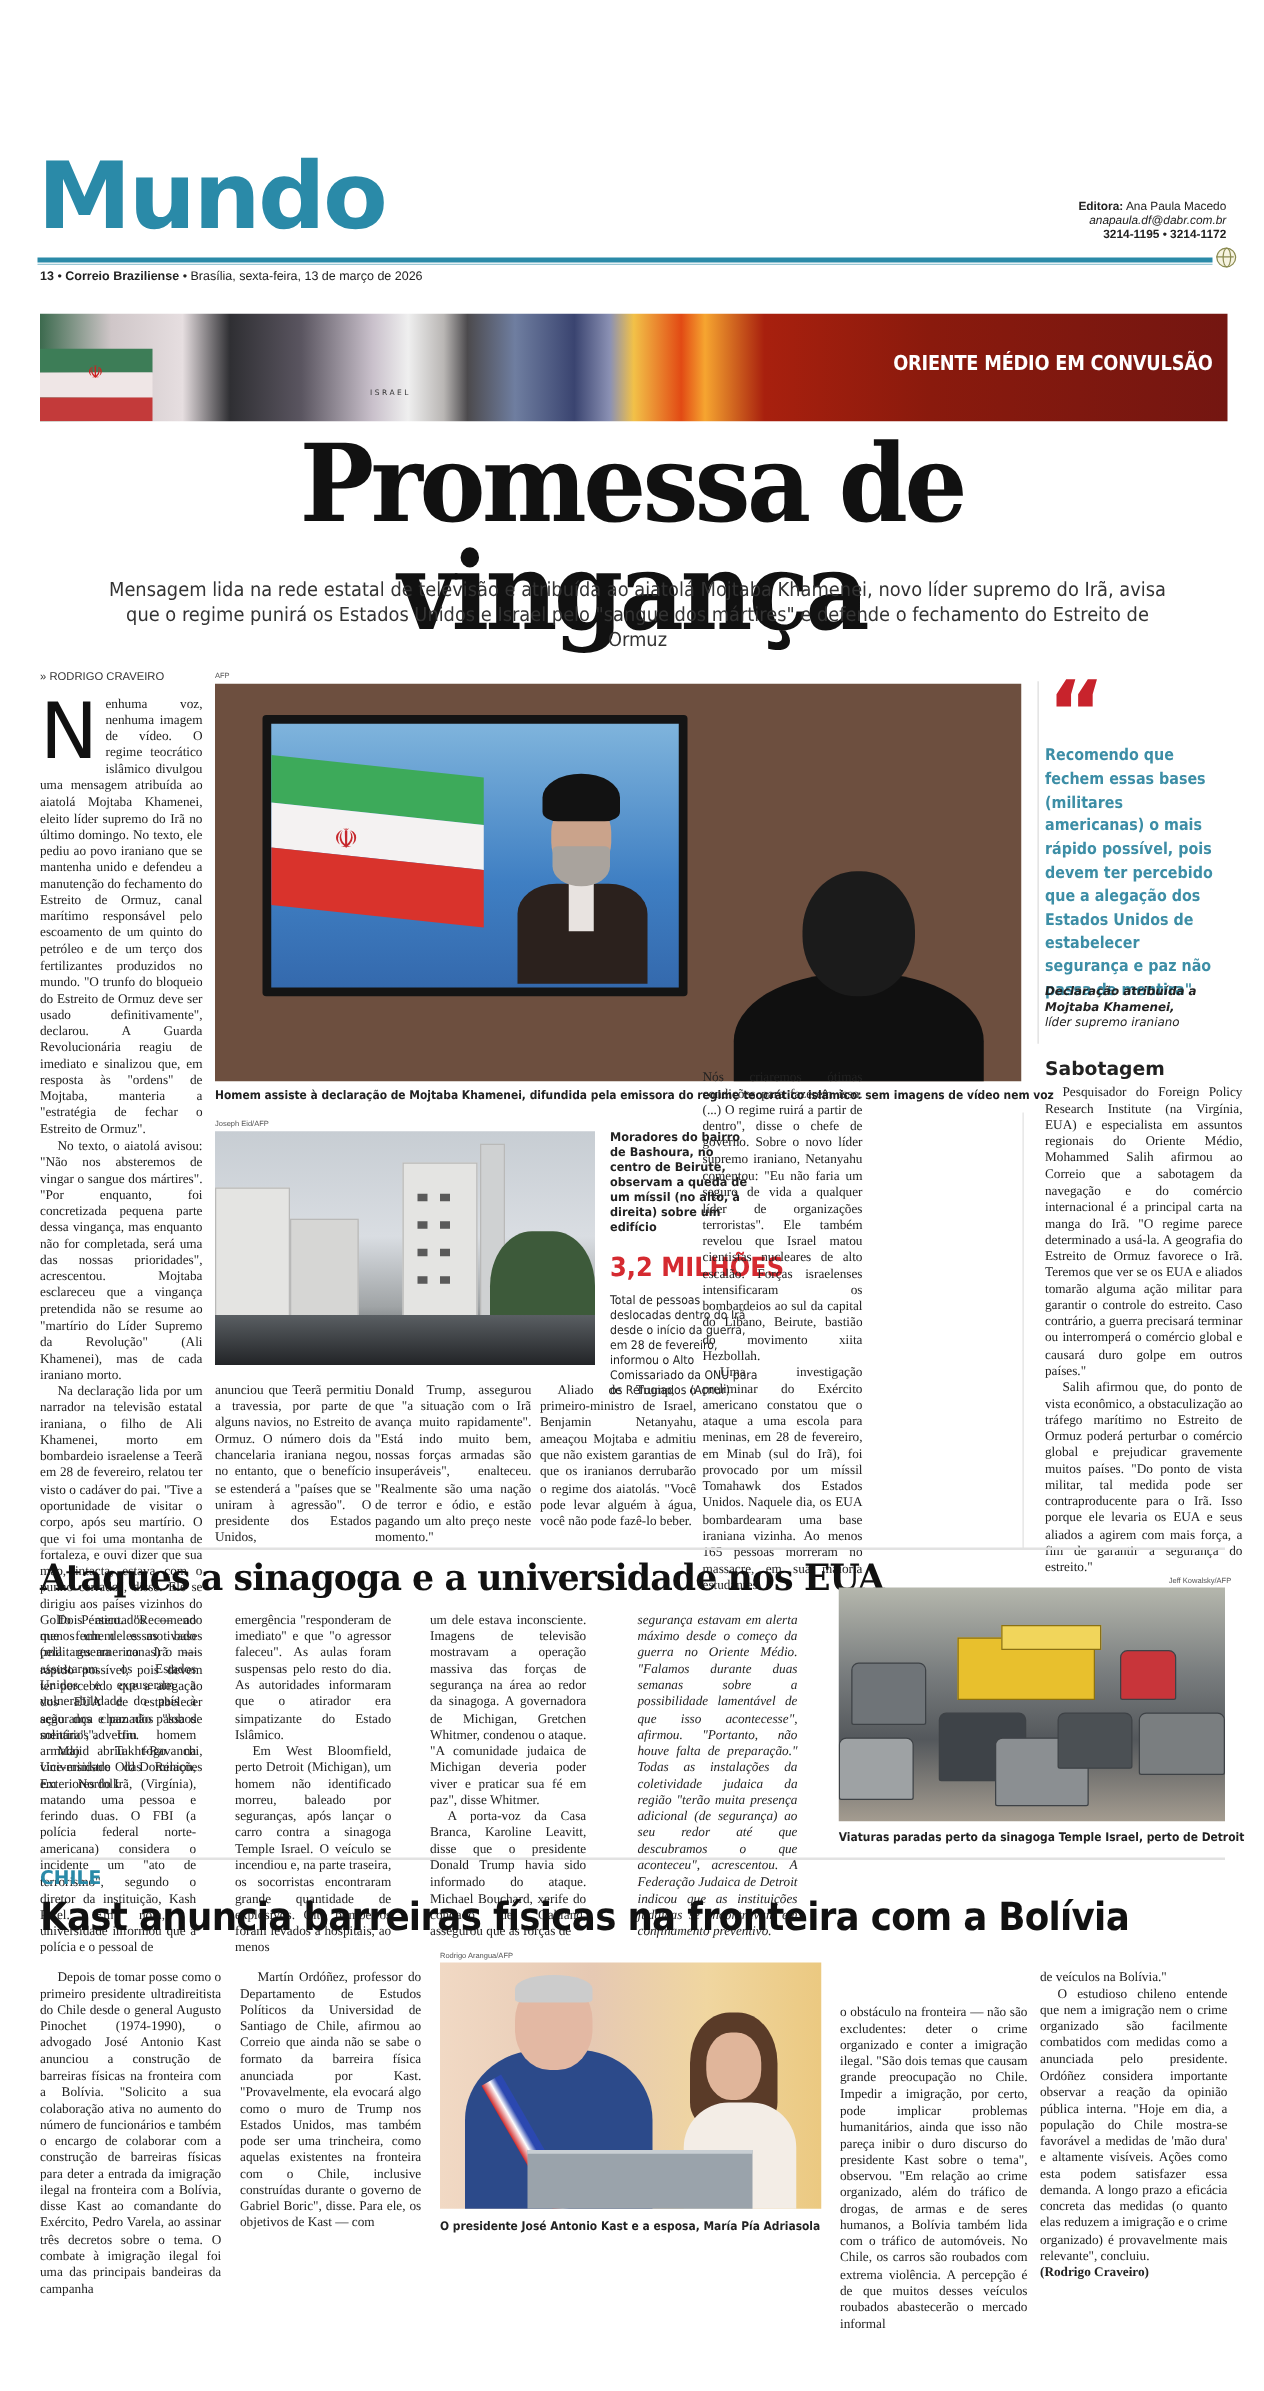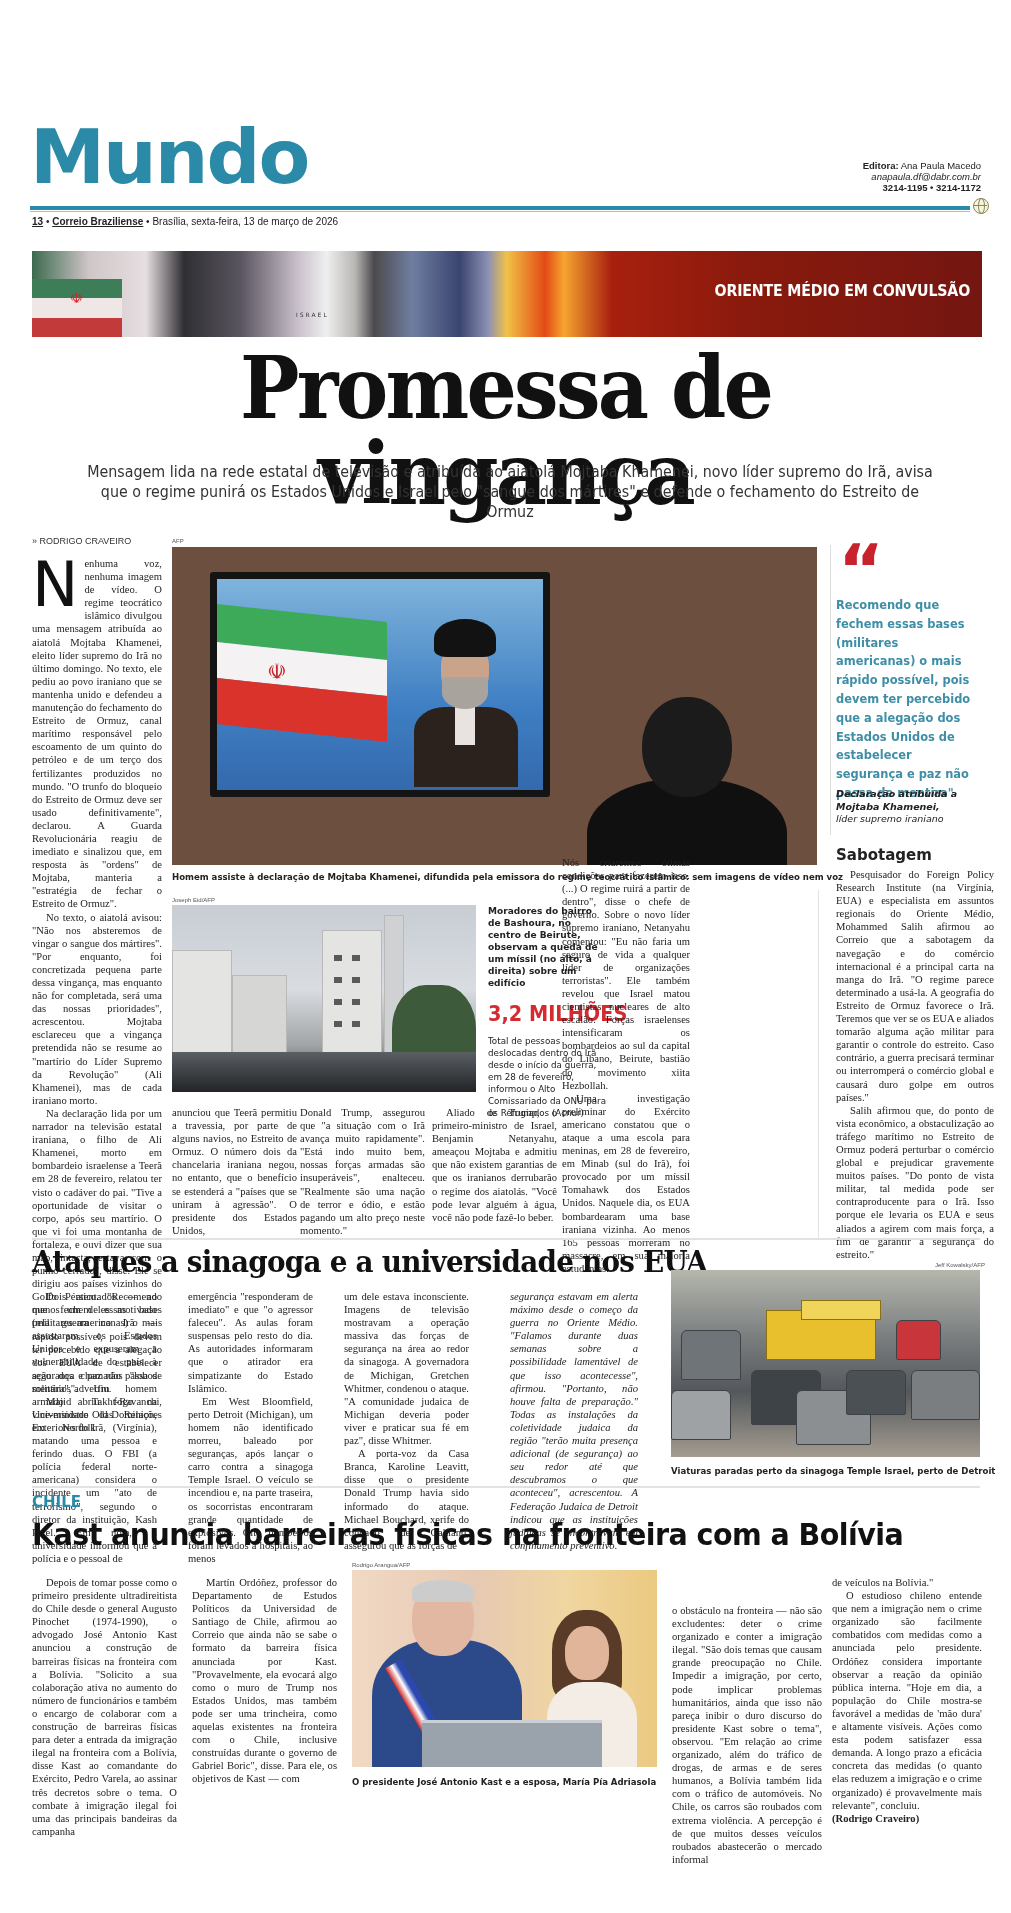--- a/index.html
+++ b/index.html
@@ -5,21 +5,21 @@
   * { box-sizing: border-box; margin: 0; padding: 0; }
   html, body { width: 1011px; height: 1913px; background: #fff; overflow: hidden; }
   body { position: relative; font-family: "DejaVu Serif", serif; color: #1a1a1a; }
   .abs { position: absolute; }
 
   
   #section-title { left: 30px; top: 120px; font-family: "DejaVu Sans", sans-serif; font-weight: bold; font-size: 74px; color: #2a8aa8; letter-spacing: -2px; line-height: 1; transform: scaleX(1.02); transform-origin: left; }
   #header-rule { left: 30px; top: 206px; width: 940px; height: 4px; background: #2a8aa8; }
   #header-rule2 { left: 30px; top: 211px; width: 940px; height: 1px; background: #9ac7d4; }
   #dateline { left: 32px; top: 216px; font-family: "Liberation Sans", sans-serif; font-size: 10px; color: #222; }
-  #dateline b { font-weight: bold; text-decoration: underline; }
+  #dateline b { font-weight: bold; }
   #editor-box { right: 30px; top: 160px; text-align: right; font-family: "Liberation Sans", sans-serif; font-size: 9.5px; line-height: 11px; color: #222; }
   #globe-icon { left: 973px; top: 198px; width: 16px; height: 16px; border: 1.5px solid #8a8a50; border-radius: 50%; background: #f6f3e0; }
   #globe-icon::before { content: ""; position: absolute; left: 4px; top: -1px; width: 5px; height: 14px; border: 1px solid #8a8a50; border-radius: 50%; }
   #globe-icon::after { content: ""; position: absolute; left: -1px; top: 6px; width: 14px; height: 1px; background: #8a8a50; }
 
   
   #banner { left: 32px; top: 251px; width: 950px; height: 86px; overflow: hidden;
     background: linear-gradient(90deg, #3c6a4e 0%, #cfc6c8 6%, #e6dee0 12%, #2f2f33 16%, #5a5560 22%, #c9c0cb 28%, #efefef 31%, #b9b6b4 34%, #4c4a4d 36%, #6f7ea0 40%, #3a4470 45%, #8b91b4 48%, #f2c148 50%, #e24a14 54%, #f6a530 56%, #a8200e 61%, #8a1a0d 75%, #741611 100%); }
   #banner-flag { position: absolute; left: 0; top: 28px; width: 90px; height: 58px; }
   #banner-flag .g { height: 33%; background: #3d7d57; }

